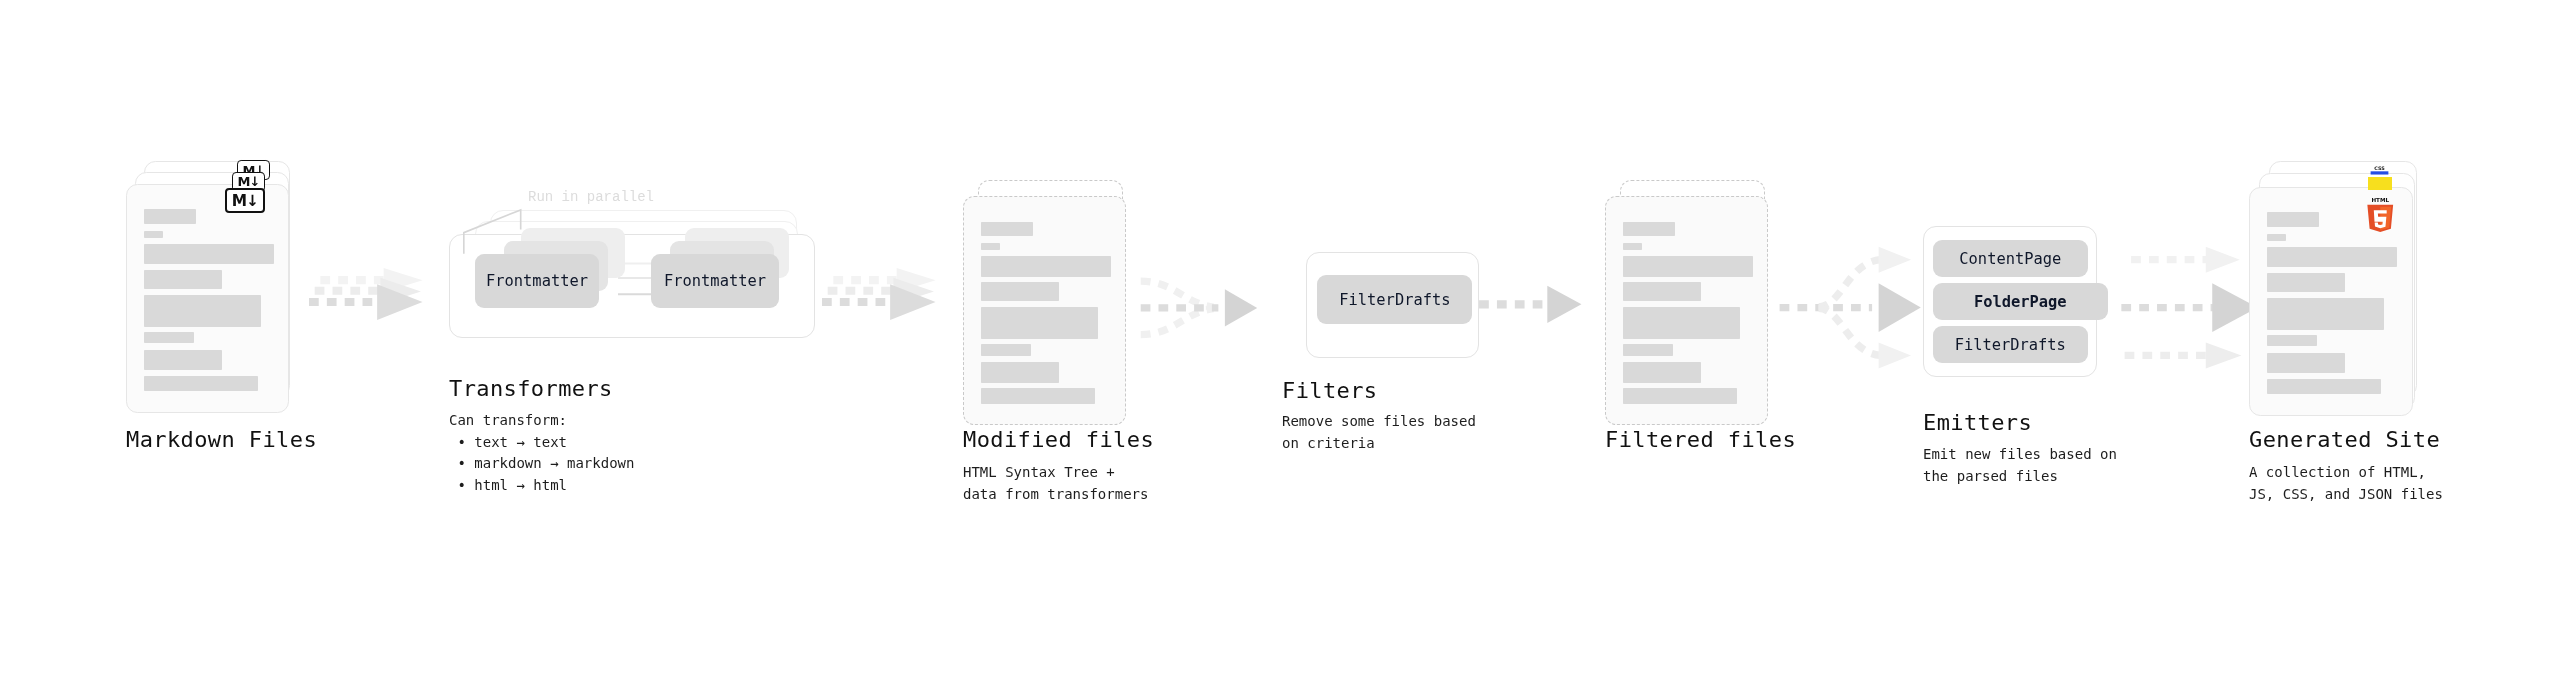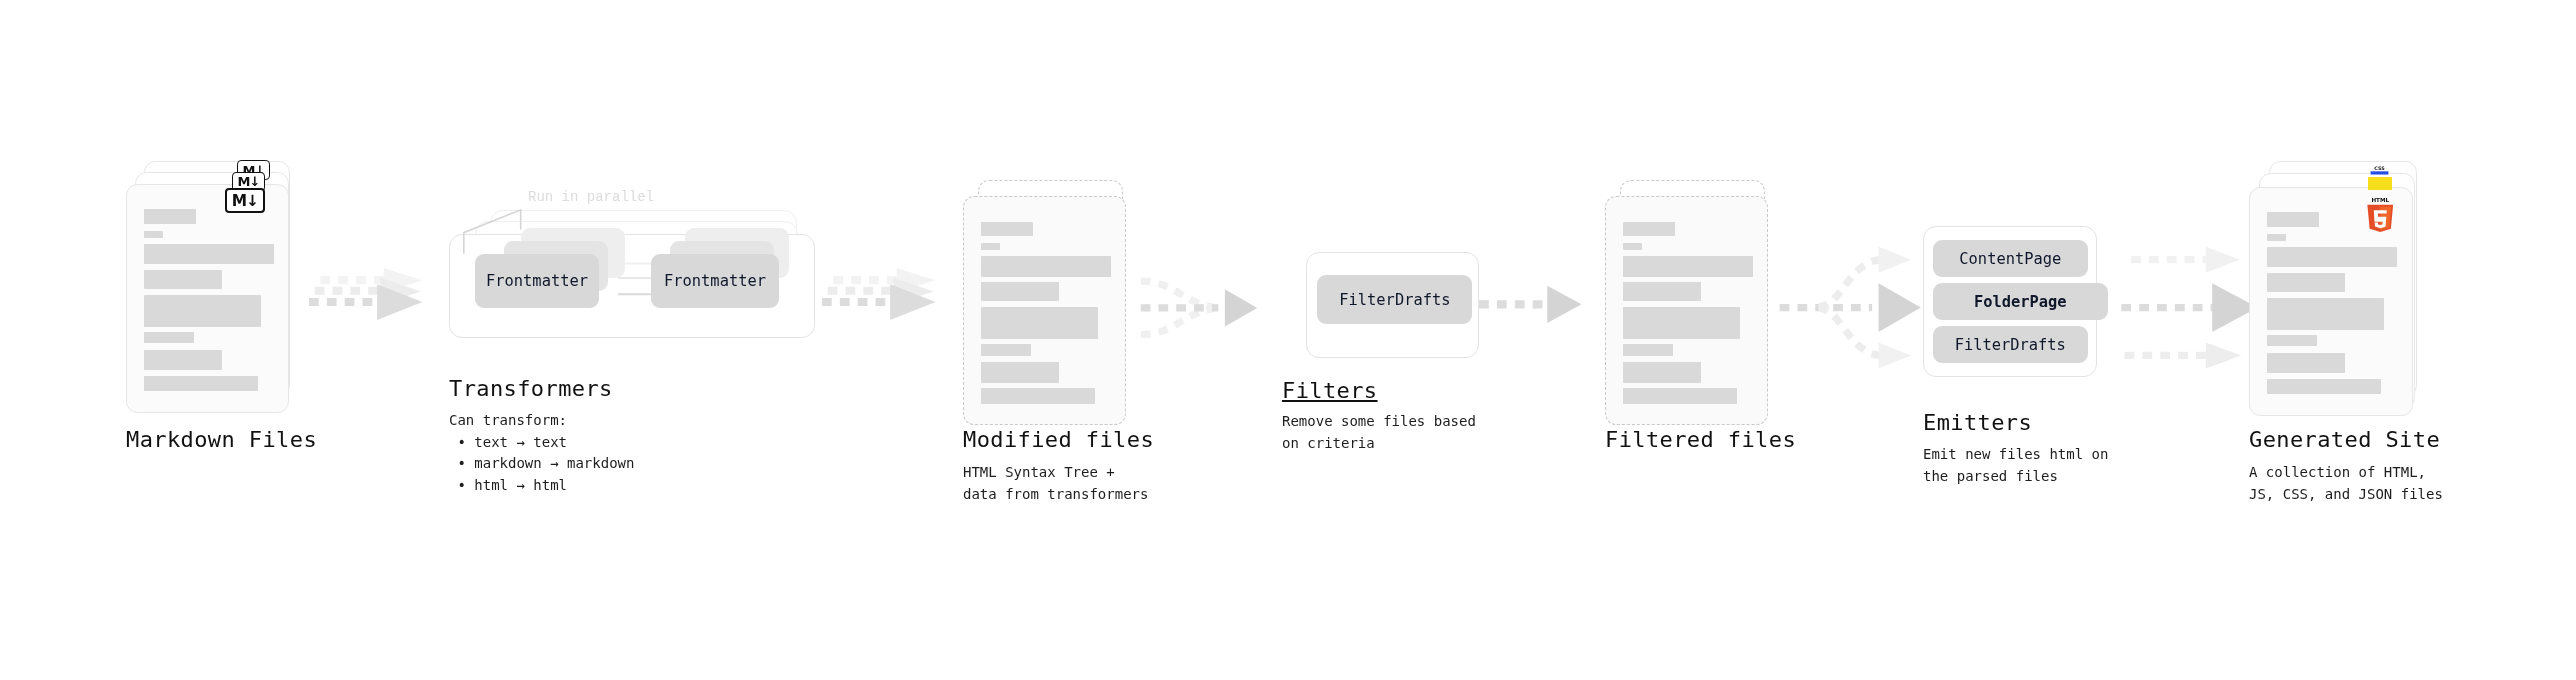--- a/index.html
+++ b/index.html
@@ -186,21 +186,21 @@
     </g>
     <polygon points="112,30 152,53 112,76" fill="#d4d4d4"></polygon>
   </svg>
 
   <div class="docstack" style="left:1282px;top:252px;width:187px;height:114px;margin-left:24px;">
     <div class="groupbox" style="left:0px;top:0px;width:173px;height:106px;"></div>
     <div class="chip" style="left:15.4px;top:23px;width:154px;height:49px;left:11.4px;width:155px;">
       <span>FilterDrafts</span>
     </div>
   </div>
-  <div class="title" style="left:1282px;top:378px;text-decoration:underline;">Filters</div>
+  <div class="title" style="left:1282px;top:378px;">Filters</div>
   <div class="subtitle" style="left:1282px;top:411px;">Remove some files based
 on criteria</div>
 
   <svg class="arrowsvg" style="left:1479px;top:284px;" width="122" height="65" viewBox="0 0 150 80">
     <line x1="0" y1="25" x2="88" y2="25" stroke="#dcdcdc" stroke-width="10" stroke-dasharray="12 10"></line>
     <polygon points="84,2 126,25 84,48" fill="#d4d4d4"></polygon>
   </svg>
 
   <div class="docstack" style="left:1605px;top:180px;width:175px;height:244px;">
     <div class="doc dashed back1" style="left:14.6px;top:0px;width:145px;height:228px;"></div>
@@ -234,21 +234,21 @@
       <span>ContentPage</span>
     </div>
     <div class="chip" style="left:9.8px;top:57px;width:175px;height:37px;font-weight:bold;">
       <span>FolderPage</span>
     </div>
     <div class="chip" style="left:9.8px;top:100px;width:155px;height:37px;">
       <span>FilterDrafts</span>
     </div>
   </div>
   <div class="title" style="left:1923px;top:410px;">Emitters</div>
-  <div class="subtitle" style="left:1923px;top:444px;">Emit new files html on
+  <div class="subtitle" style="left:1923px;top:444px;">Emit new files based on
 the parsed files</div>
 
   <svg class="arrowsvg" style="left:2121px;top:237px;" width="163" height="142" viewBox="0 0 200 175">
     <g fill="none" stroke-width="9" stroke-dasharray="12 10">
       <line x1="12" y1="28" x2="108" y2="28" stroke="#f1f1f1"></line>
       <line x1="0" y1="87" x2="118" y2="87" stroke="#dcdcdc"></line>
       <line x1="4" y1="146" x2="108" y2="146" stroke="#ededed"></line>
     </g>
     <polygon points="104,12 146,28 104,44" fill="#f1f1f1"></polygon>
     <polygon points="112,57 168,87 112,117" fill="#d4d4d4"></polygon>

